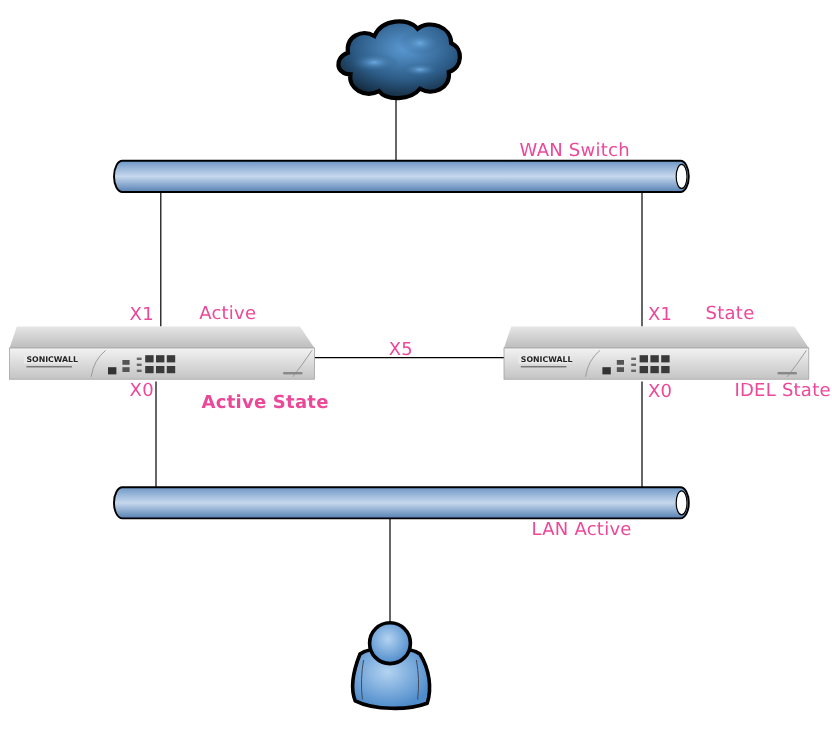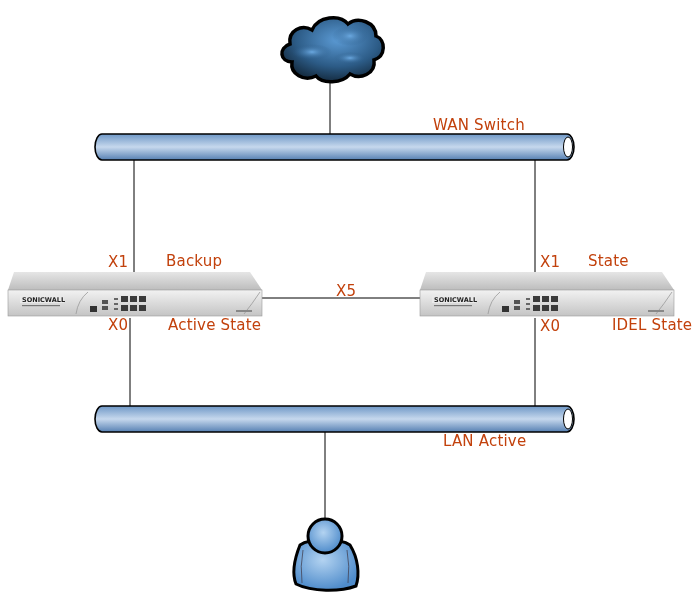--- a/index.html
+++ b/index.html
@@ -1,20 +1,20 @@
 <!DOCTYPE html>
 <html><head>
 <meta charset="utf-8">
 <style>
   html, body { margin: 0; padding: 0; background: #ffffff; }
   body { width: 693px; height: 609px; position: relative; overflow: hidden;
          font-family: "DejaVu Sans", sans-serif; }
   #diagram { position: absolute; left: 0; top: 0; }
   .lbl { position: absolute; font-family: "DejaVu Sans", sans-serif; font-size: 15px;
-         color: #c2410c; white-space: nowrap; line-height: 1; letter-spacing: 0.2px; }
+         color: #ec4899; white-space: nowrap; line-height: 1; letter-spacing: 0.2px; }
 </style>
 </head>
 <body>
 
 <svg id="diagram" width="693" height="609" viewBox="0 0 693 609">
   <defs>
     <linearGradient id="pipeGrad" x1="0" y1="0" x2="0" y2="1">
       <stop offset="0" stop-color="#6e97c6"></stop>
       <stop offset="0.5" stop-color="#c6d8ed"></stop>
       <stop offset="1" stop-color="#5680b3"></stop>
@@ -127,24 +127,24 @@
     <path d="M300,545 C294,560 292,574 296,584 C312,592 340,592 356,586 C360,574 358,558 350,545 C340,538 310,538 300,545 Z" fill="url(#userGrad)" stroke="#000" stroke-width="3"></path>
     <path d="M303,550 Q300,566 302,583" fill="none" stroke="#445" stroke-width="0.8"></path>
     <path d="M347,550 Q350,566 348,583" fill="none" stroke="#445" stroke-width="0.8"></path>
     <circle cx="325" cy="536" r="17" fill="url(#userGrad)" stroke="#000" stroke-width="3"></circle>
   </g>
 </svg>
 
 <div class="lbl" style="left:433px; top:118px;">WAN Switch</div>
 
 <div class="lbl" style="left:108px; top:255px;">X1</div>
-<div class="lbl" style="left:166px; top:254px;">Backup</div>
+<div class="lbl" style="left:166px; top:254px;">Active</div>
 <div class="lbl" style="left:108px; top:318px;">X0</div>
-<div class="lbl" style="left:168px; top:318px;">Active State</div>
+<div class="lbl" style="left:168px; top:328px;font-weight:bold;">Active State</div>
 
-<div class="lbl" style="left:336px; top:284px;">X5</div>
+<div class="lbl" style="left:324px; top:284px;">X5</div>
 
 <div class="lbl" style="left:540px; top:255px;">X1</div>
 <div class="lbl" style="left:588px; top:254px;">State</div>
 <div class="lbl" style="left:540px; top:319px;">X0</div>
 <div class="lbl" style="left:612px; top:318px;text-align:center;">IDEL State</div>
 
 <div class="lbl" style="left:443px; top:434px;">LAN Active</div>
 
 </body></html>

